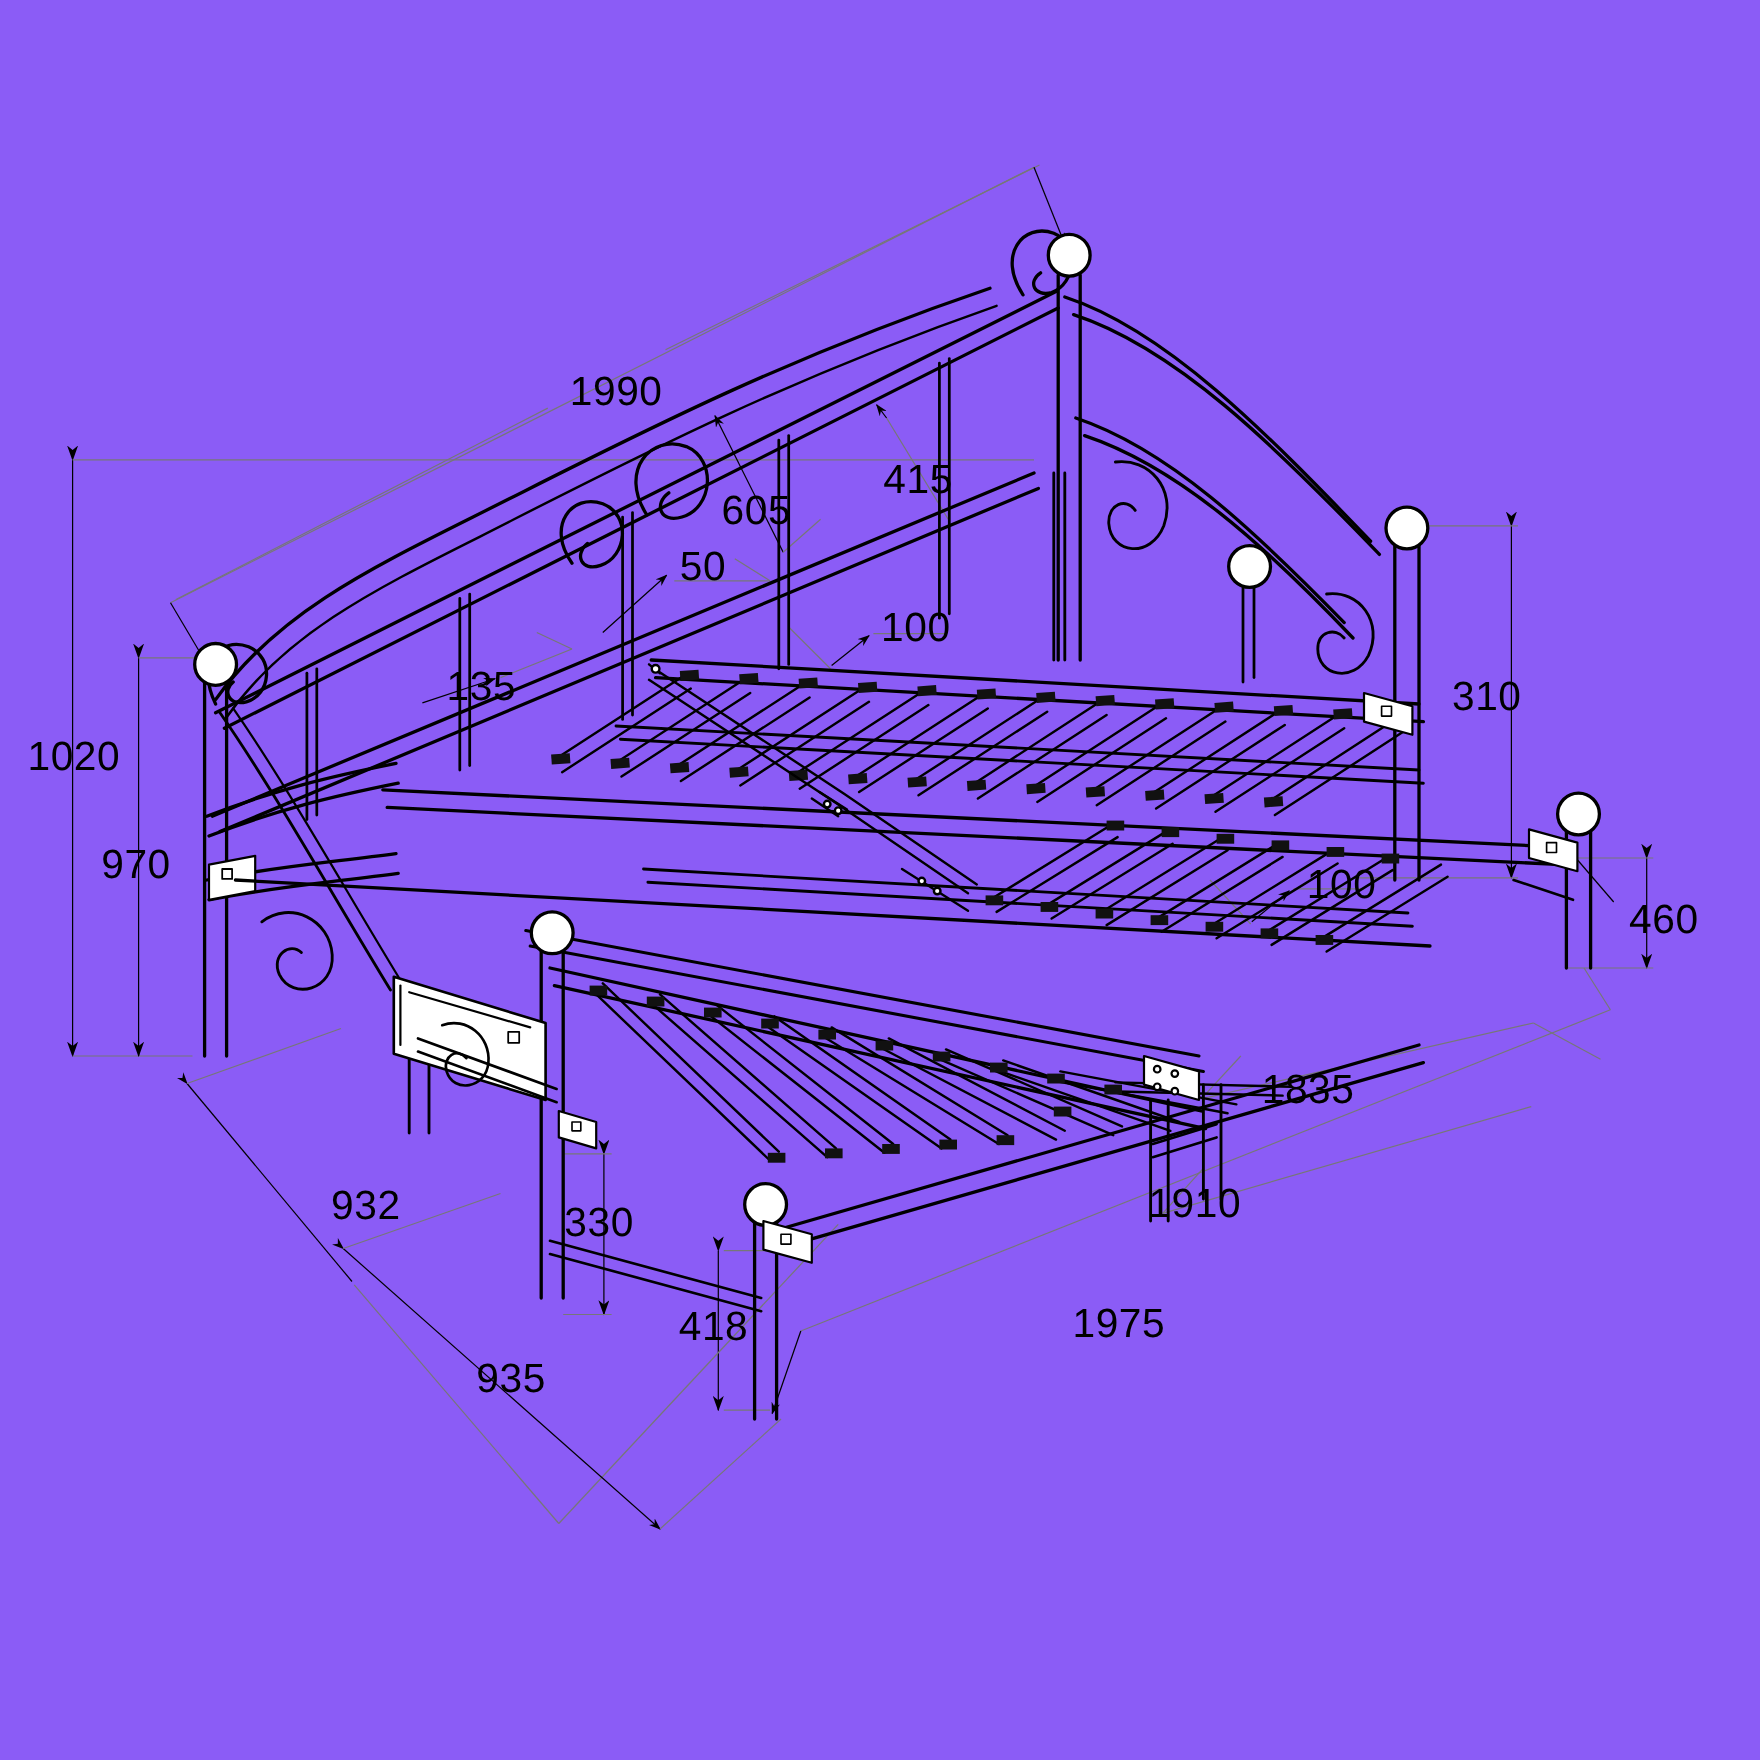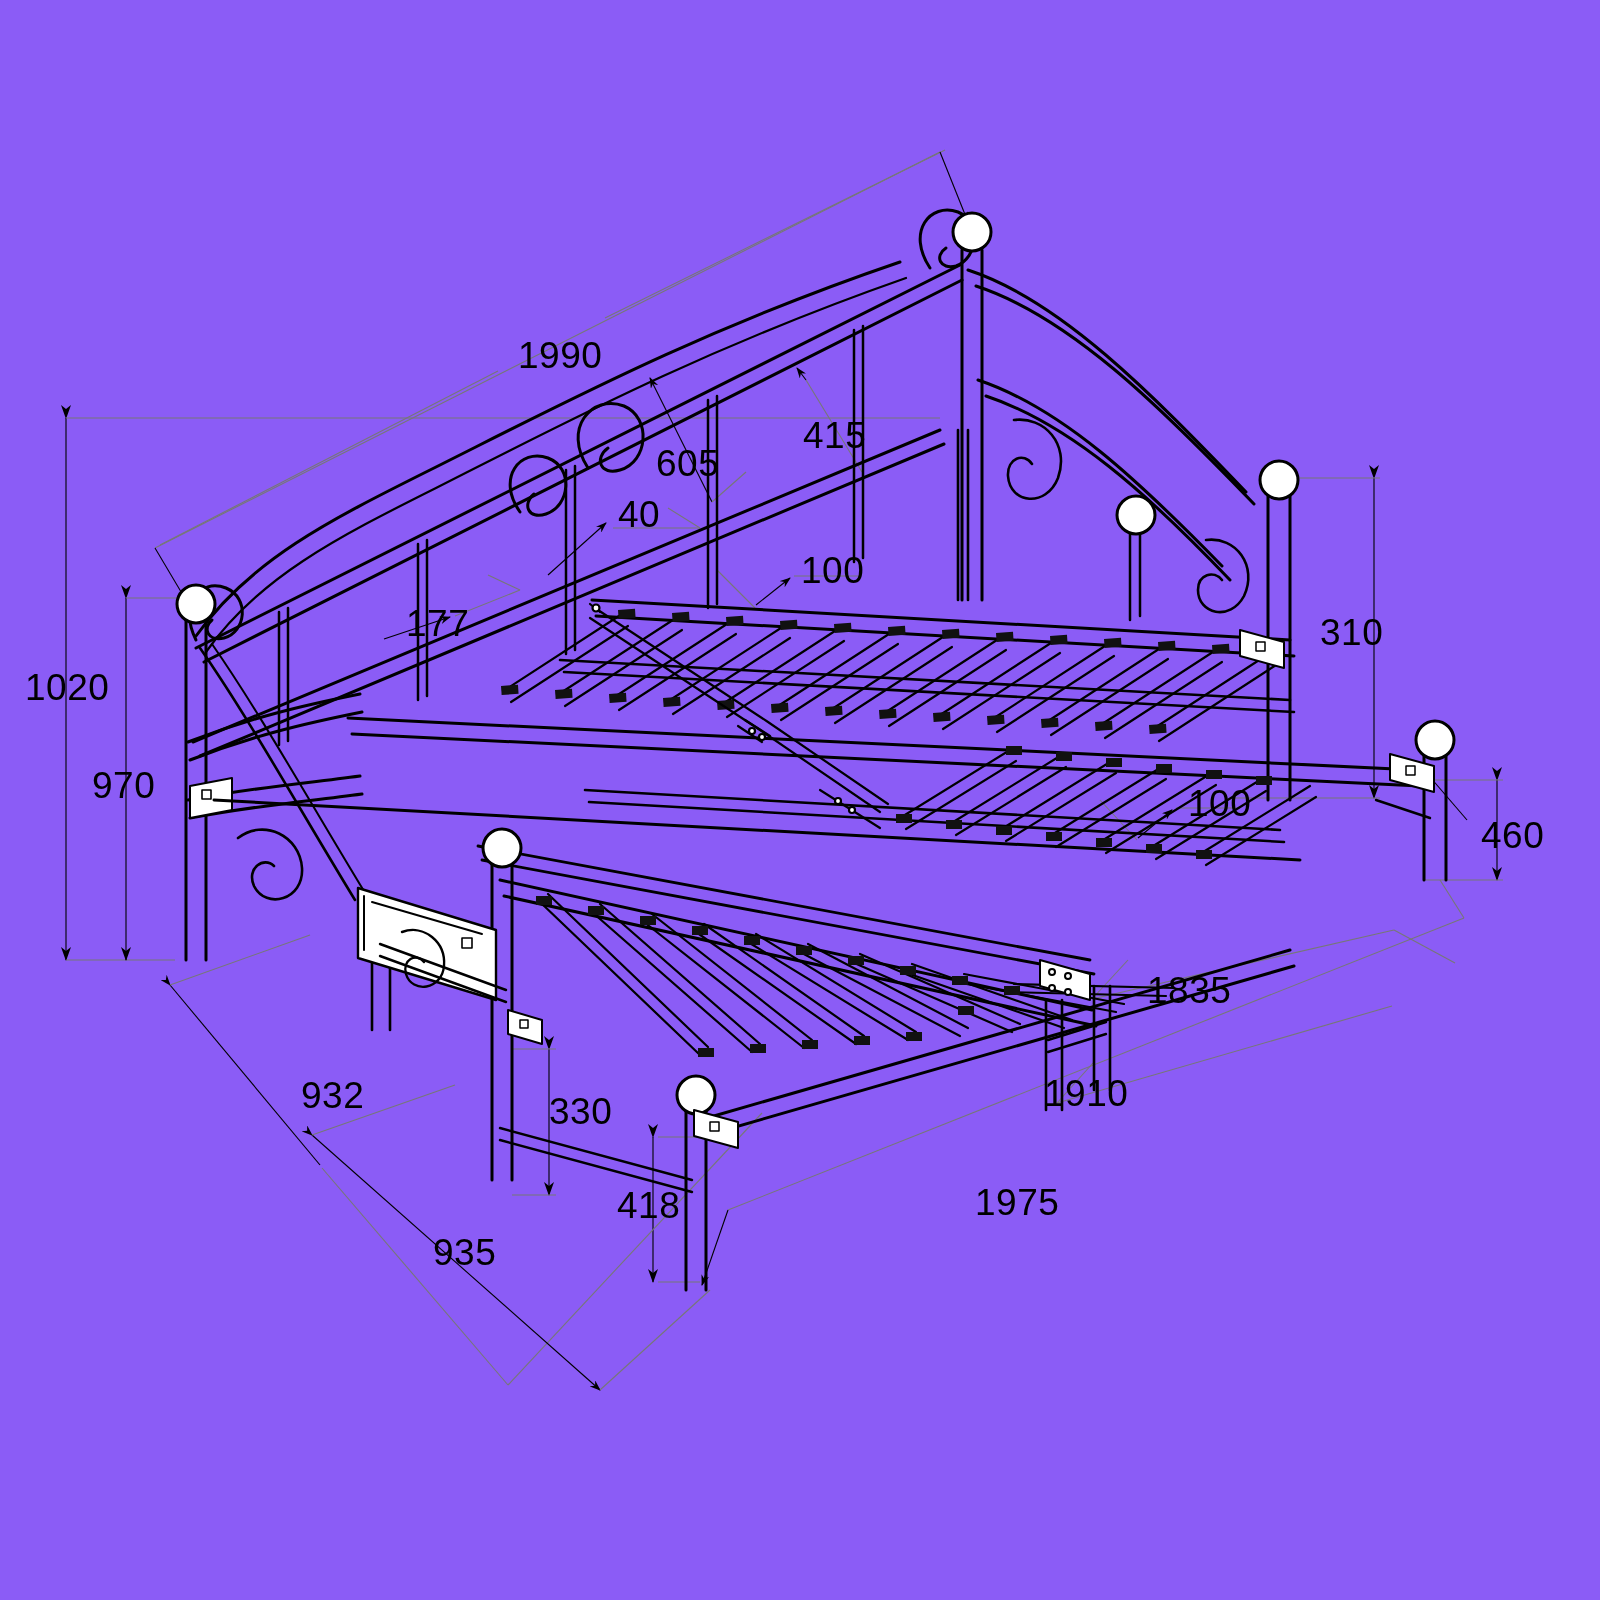--- a/index.html
+++ b/index.html
@@ -409,29 +409,29 @@
       <path d="M500,1128 L692,1180"></path>
       <path d="M500,1140 L692,1192"></path>
       <path d="M1376,800 L1430,818"></path>
     </g>
   </g>
 </svg>
 
 <div class="dim-label" style="left:518px;top:335px;">1990</div>
 <div class="dim-label" style="left:803px;top:415px;">415</div>
 <div class="dim-label" style="left:656px;top:443px;">605</div>
-<div class="dim-label" style="left:618px;top:494px;">40</div>
+<div class="dim-label" style="left:618px;top:494px;">50</div>
 <div class="dim-label" style="left:801px;top:550px;">100</div>
-<div class="dim-label" style="left:406px;top:603px;">177</div>
+<div class="dim-label" style="left:406px;top:603px;">135</div>
 <div class="dim-label" style="left:1320px;top:612px;">310</div>
 <div class="dim-label" style="left:25px;top:667px;">1020</div>
 <div class="dim-label" style="left:92px;top:765px;">970</div>
 <div class="dim-label" style="left:1188px;top:783px;">100</div>
 <div class="dim-label" style="left:1481px;top:815px;">460</div>
 <div class="dim-label" style="left:1147px;top:970px;">1835</div>
 <div class="dim-label" style="left:1044px;top:1073px;">1910</div>
 <div class="dim-label" style="left:301px;top:1075px;">932</div>
-<div class="dim-label" style="left:513px;top:1091px;padding-left:36px;">330</div>
+<div class="dim-label" style="left:513px;top:1091px;">330</div>
 <div class="dim-label" style="left:975px;top:1182px;">1975</div>
 <div class="dim-label" style="left:617px;top:1185px;">418</div>
 <div class="dim-label" style="left:433px;top:1232px;">935</div>
 
 </div>
 
 </body></html>

